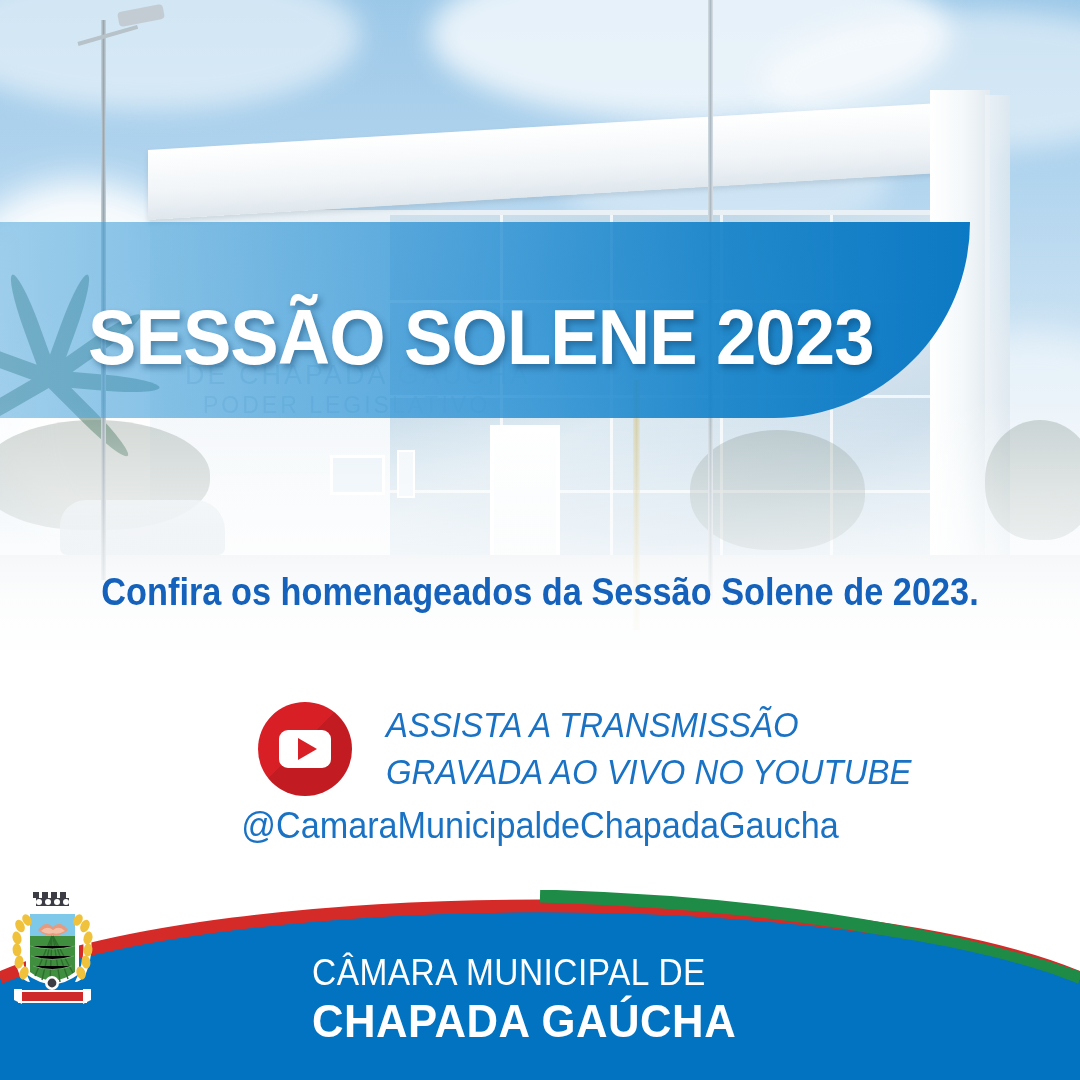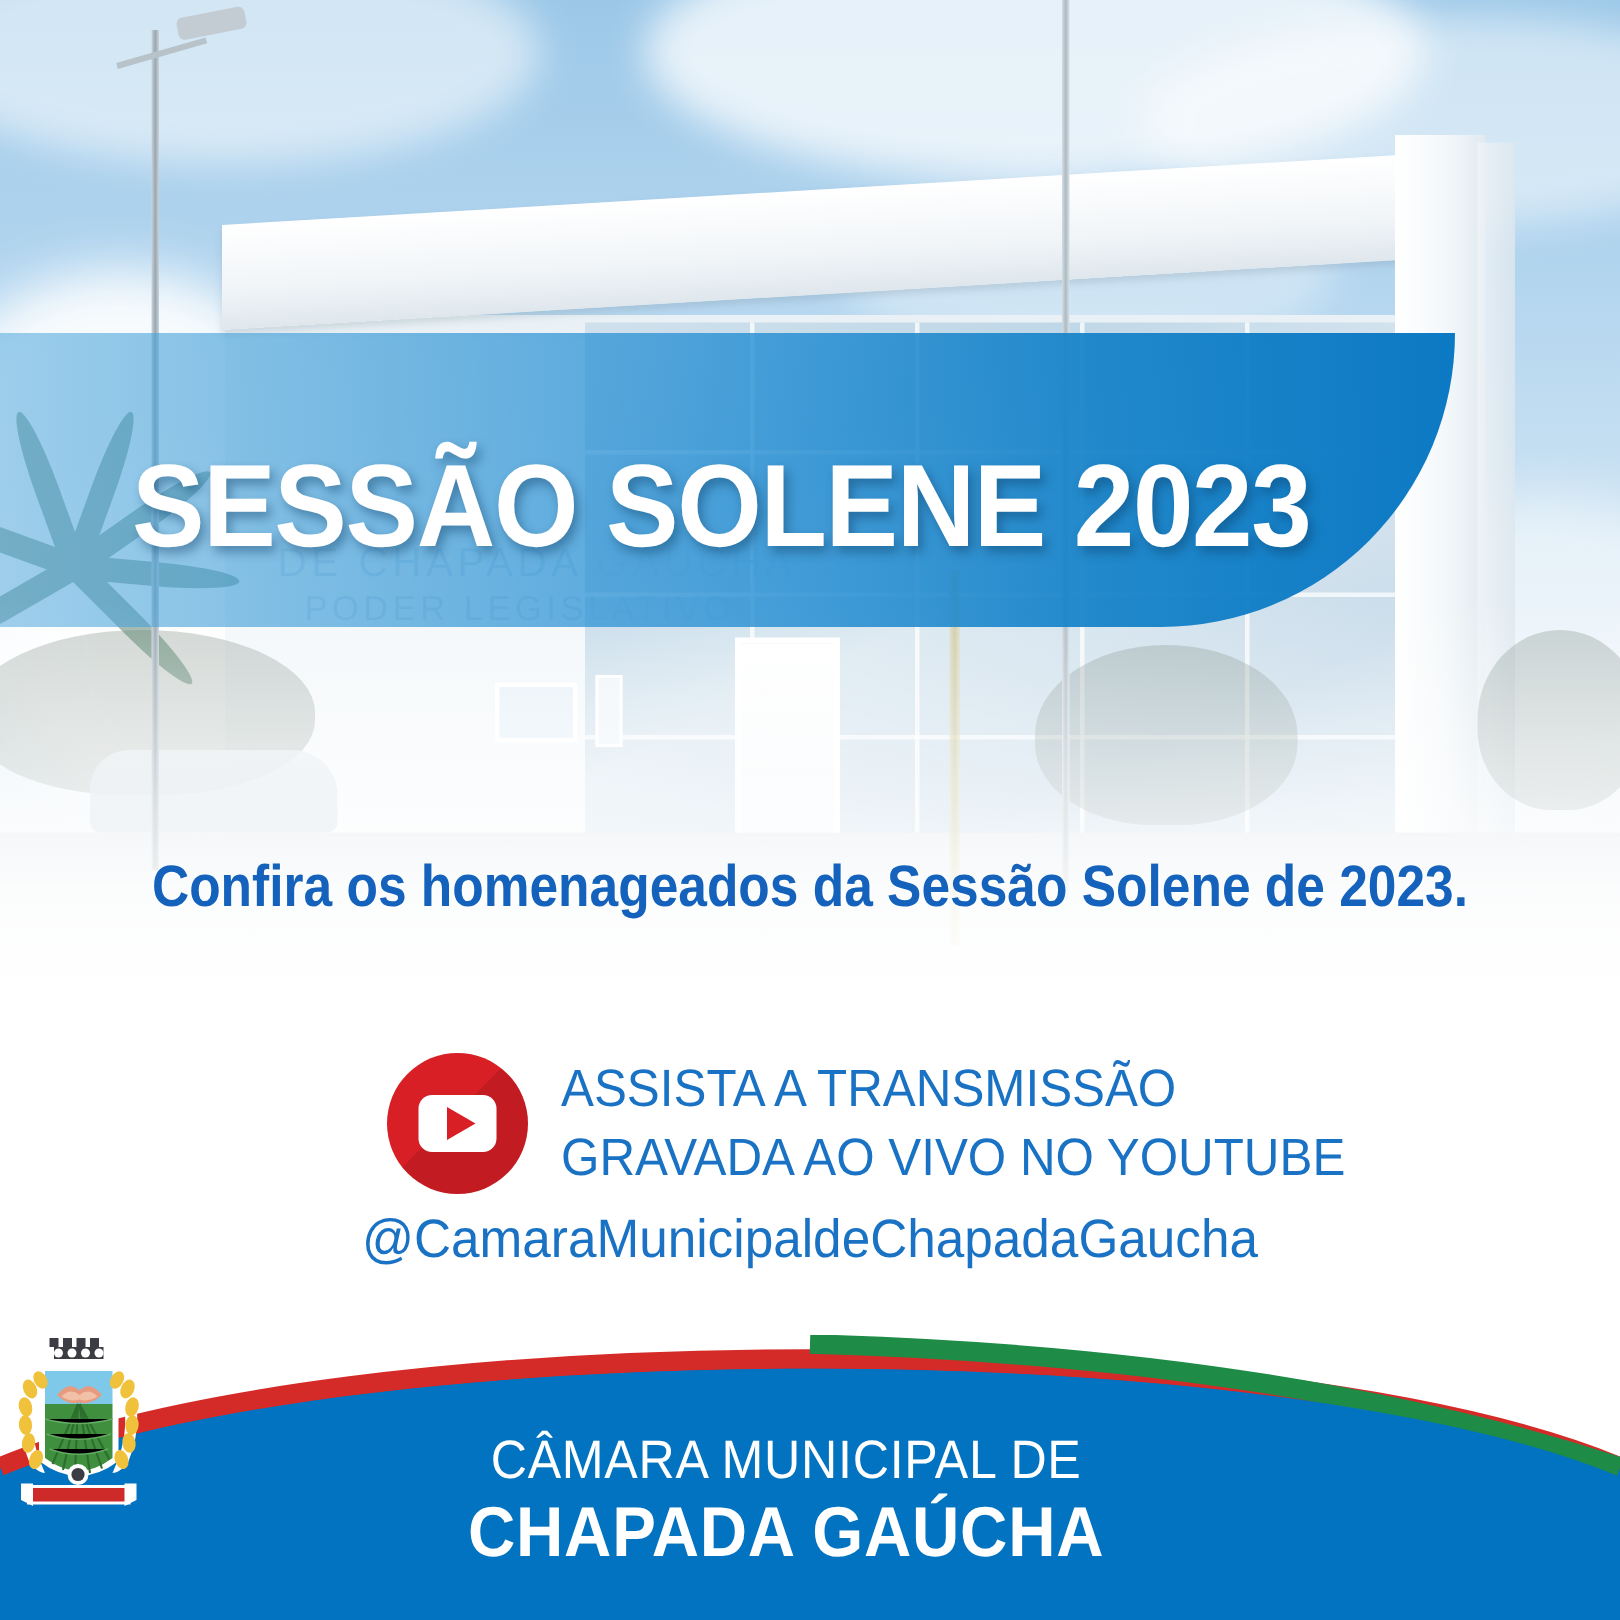--- a/index.html
+++ b/index.html
@@ -94,38 +94,38 @@
     transform:scaleX(.93);transform-origin:left center;
     text-shadow:3px 4px 7px rgba(10,60,100,.45);white-space:nowrap;}
 
   
   .subtitle{position:absolute;left:0;top:570px;width:1080px;text-align:center;
     font-size:39px;font-weight:700;color:#1462bb;
     transform:scaleX(.88);font-family:"Liberation Sans",sans-serif;
     text-shadow:1px 1px 0 rgba(255,255,255,.6);}
 
   
-  .yt-row{position:absolute;left:258px;top:702px;display:flex;align-items:flex-end;gap:22px;}
+  .yt-row{position:absolute;left:258px;top:702px;display:flex;align-items:flex-start;gap:34px;font-style:italic;}
   .yt-icon{position:relative;width:94px;height:94px;border-radius:50%;
     background:#d81f26;overflow:hidden;flex:0 0 auto;}
   .yt-icon .shade{position:absolute;left:-18%;top:-18%;width:136%;height:136%;
     background:linear-gradient(135deg,rgba(0,0,0,0) 0%,rgba(0,0,0,0) 47%,rgba(0,0,0,.10) 47%,rgba(0,0,0,.10) 100%);}
   .yt-icon .screen{position:absolute;left:21px;top:28px;width:52px;height:38px;
     background:#ffffff;border-radius:9px;}
   .yt-icon .tri{position:absolute;left:40px;top:36px;width:0;height:0;
     border-left:19px solid #d81f26;border-top:11px solid transparent;border-bottom:11px solid transparent;}
   .yt-lines{display:flex;flex-direction:column;justify-content:center;}
   .yt-line{font-size:35px;color:#1a72c4;line-height:1.33;white-space:nowrap;
     transform:scaleX(.94);transform-origin:left center;font-family:"Liberation Sans",sans-serif;}
   .yt-handle{position:absolute;left:0;top:805px;width:1080px;text-align:center;
     font-size:36px;color:#1a72c4;font-family:"Liberation Sans",sans-serif;
     transform:scaleX(.95);white-space:nowrap;}
 
   
-  .footer{position:absolute;left:0;bottom:0;width:1048px;height:190px;text-align:center;}
+  .footer{position:absolute;left:0;bottom:0;width:1048px;height:190px;}
   .footer svg{position:absolute;left:0;top:0;}
   .footer-brand{position:absolute;left:0;bottom:0;width:1080px;height:190px;
     display:flex;align-items:center;justify-content:center;gap:22px;padding-top:28px;box-sizing:border-box;}
   .crest{width:105px;height:118px;flex:0 0 auto;}
   .brand-txt{display:flex;flex-direction:column;justify-content:center;line-height:1;}
   .brand-1{font-size:36px;color:#ffffff;font-weight:400;letter-spacing:.5px;
     transform:scaleX(.93);transform-origin:left center;white-space:nowrap;}
   .brand-2{font-size:47px;color:#ffffff;font-weight:700;letter-spacing:.5px;margin-top:6px;
     transform:scaleX(.93);transform-origin:left center;white-space:nowrap;}
 </style>

